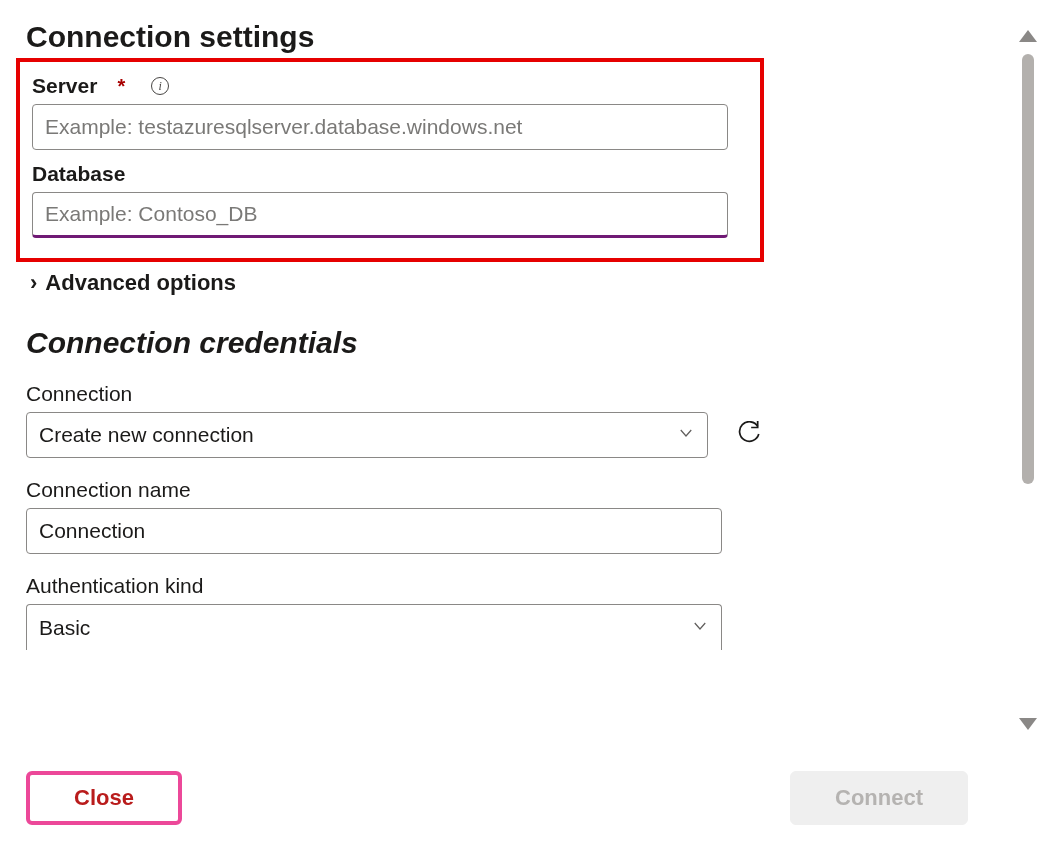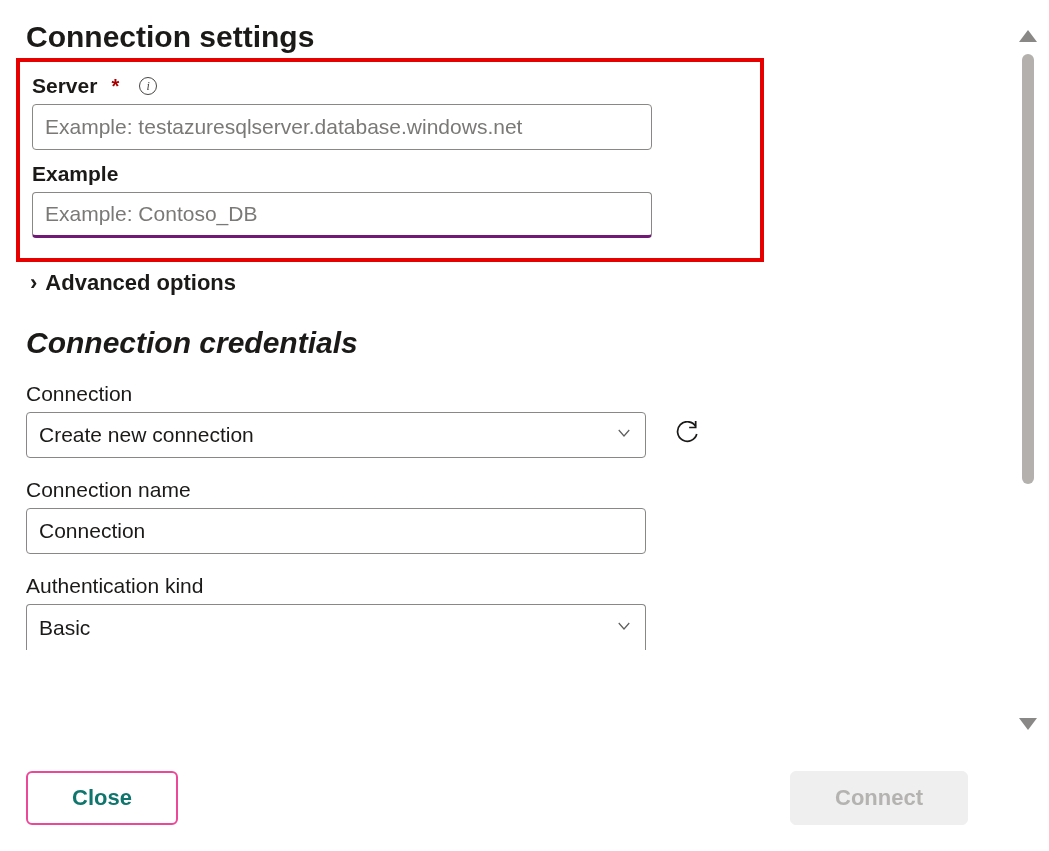--- a/index.html
+++ b/index.html
@@ -35,21 +35,21 @@
   .highlight-box {
     border: 4px solid #e60000;
     padding: 12px 12px 20px 12px;
     margin-bottom: 8px;
     width: 748px;
   }
   .field-block { margin-bottom: 12px; }
   .field-label-row {
     display: flex;
     align-items: center;
-    gap: 12px;
+    gap: 18px;
     margin-bottom: 6px;
   }
   .field-label {
     font-size: 21px;
     font-weight: 600;
     color: #1b1a19;
   }
   .required-star {
     color: #a80000;
     font-size: 20px;
@@ -65,21 +65,21 @@
     display: inline-flex;
     align-items: center;
     justify-content: center;
     font-family: Georgia, serif;
     font-style: italic;
     font-size: 12px;
     color: #484644;
     margin-left: 8px;
   }
   .text-input, .select-wrap {
-    width: 620px;
+    width: 696px;
     height: 46px;
     border: 1px solid #8a8886;
     border-radius: 4px;
     font-size: 21px;
     padding: 0 12px;
     background: #fff;
     color: #1b1a19;
   }
   .text-input::placeholder { color: #7a7977; }
   .db-input { border-bottom: 3px solid #701a75; }
@@ -146,22 +146,22 @@
   .btn {
     height: 54px;
     border-radius: 6px;
     font-size: 22px;
     font-weight: 600;
     padding: 0 44px;
     cursor: pointer;
   }
   .btn-secondary {
     background: #fff;
-    border: 2px solid #ec4899;
-    color: #0f766e;
+    border: 4px solid #ec4899;
+    color: #b91c1c;
   }
   .btn-primary {
     background: #efefef;
     border: 1px solid #efefef;
     color: #b5b3b1;
     cursor: default;
     text-align: center;
   }
 
   
@@ -212,21 +212,21 @@
         <div class="field-label-row">
           <span class="field-label">Server</span>
           <span class="required-star">*</span>
           <span class="info-icon">i</span>
         </div>
         <input type="text" class="text-input" placeholder="Example: testazuresqlserver.database.windows.net" style="">
       </div>
 
       <div class="field-block" style="margin-bottom:0">
         <div class="field-label-row">
-          <span class="field-label">Example</span>
+          <span class="field-label">Database</span>
         </div>
         <input type="text" class="text-input db-input" placeholder="Example: Contoso_DB" style="">
       </div>
     </div>
 
     <div class="advanced-row">
       <span class="chevron-right">›</span>
       <span>Advanced options</span>
     </div>
 

